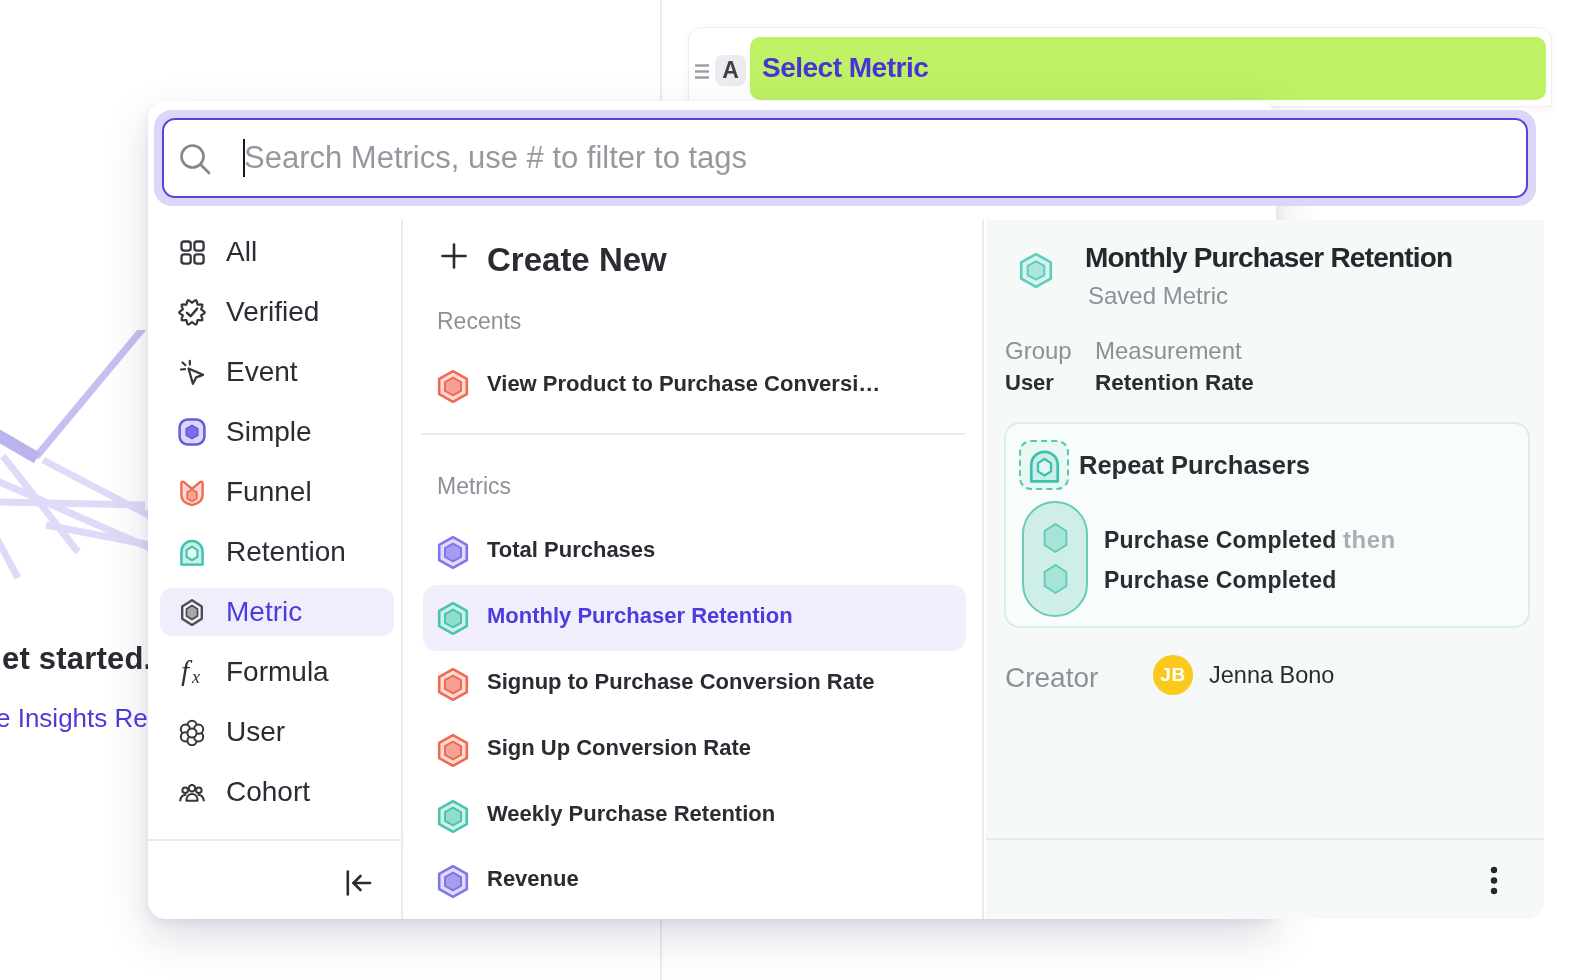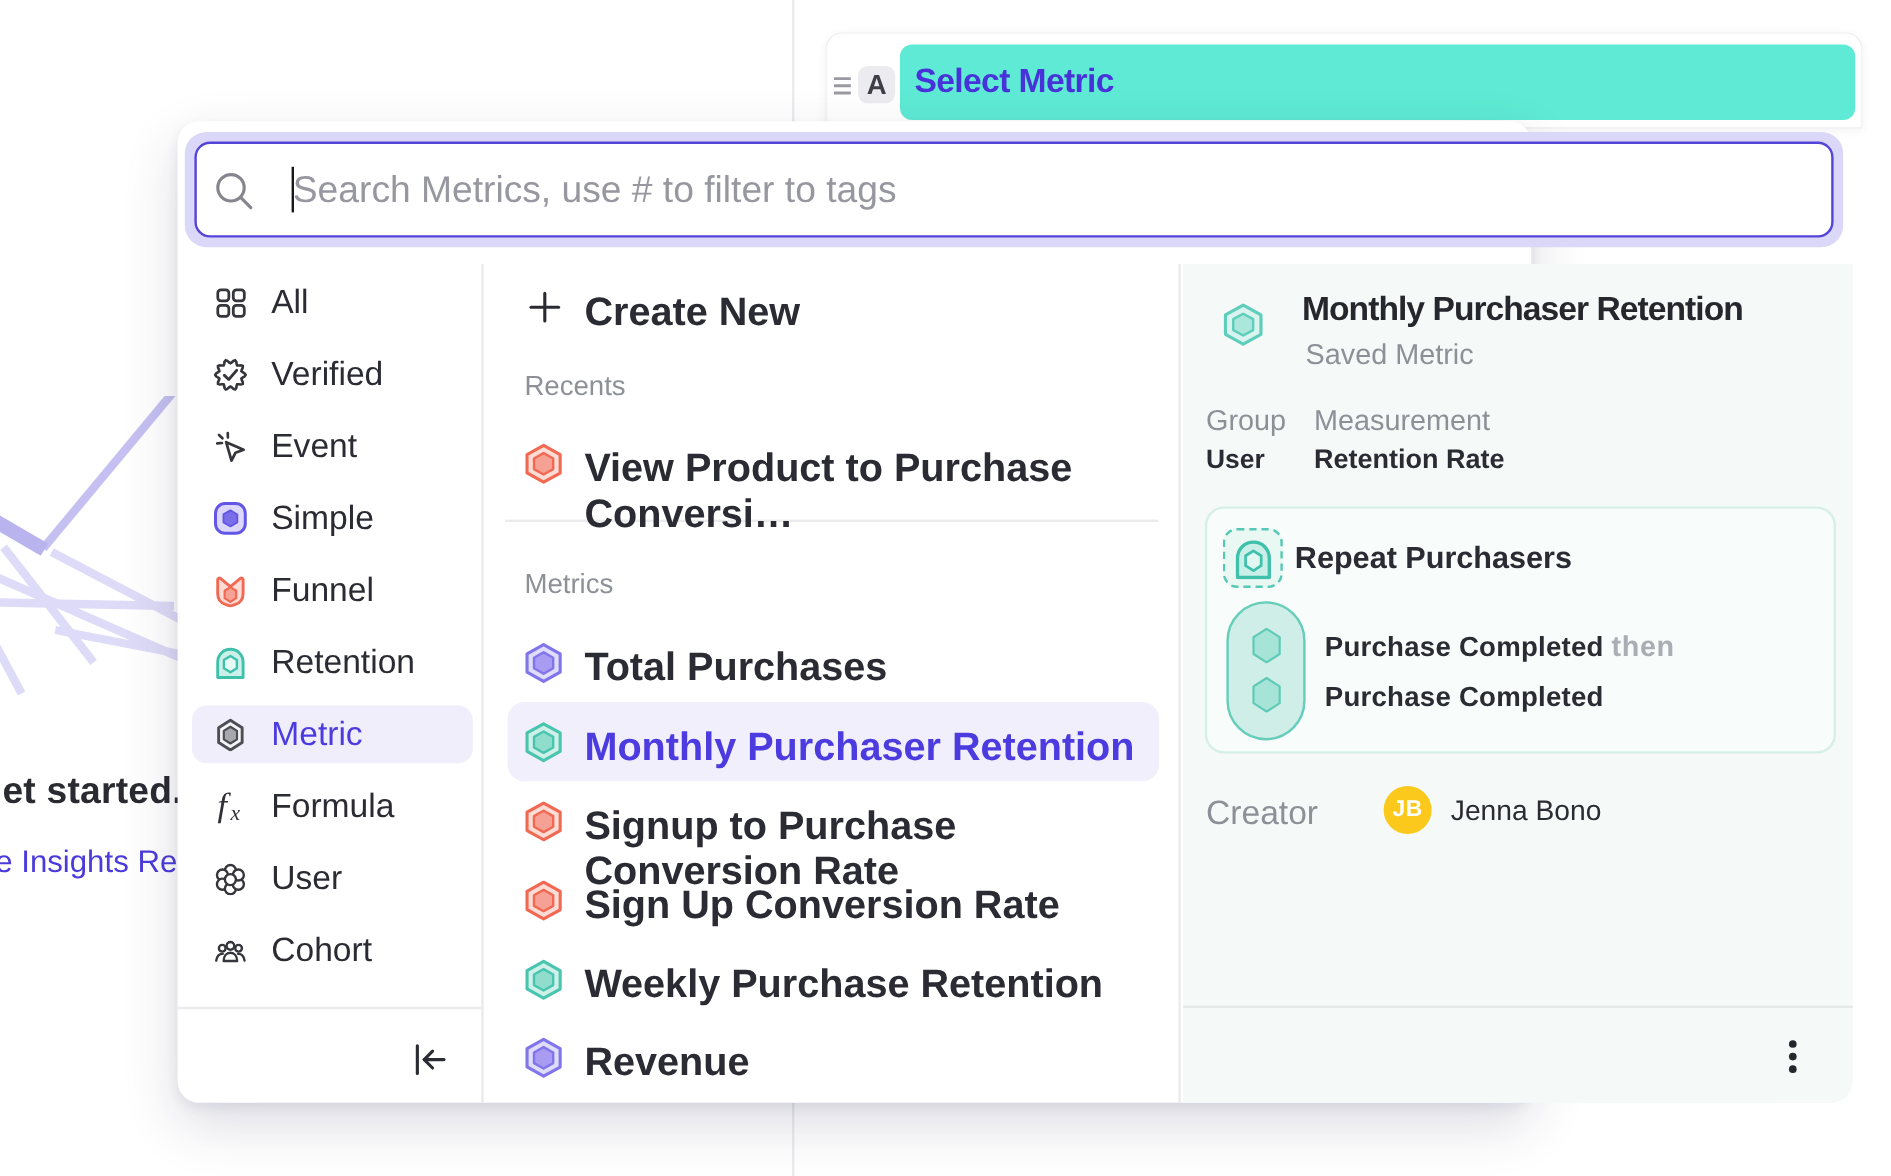--- a/index.html
+++ b/index.html
@@ -11,21 +11,21 @@
   
   #vline { left:660px; top:0; width:2px; height:980px; background:#ebebee; }
   #bigtext { left:2px; top:641px; font-size:31px; font-weight:700; color:#2a2a31; letter-spacing:0.2px;}
   #linktext { left:-4px; top:703px; font-size:26px; color:#4b3bdb; }
 
   
   #topcard { left:688px; top:27px; width:864px; height:80px; background:#ffffff;
     border:1px solid #efeff2; border-radius:14px 14px 0 0; box-shadow:0 2px 8px rgba(30,30,60,0.05); }
   #abadge { left:26px; top:27px; width:31px; height:31px; background:#ececf0; border-radius:8px;
     color:#3f3f47; font-weight:700; font-size:23px; text-align:center; line-height:31px; }
-  #selpill { left:61px; top:9px; width:796px; height:63px; background:#5eead4; border-radius:10px; }
+  #selpill { left:61px; top:9px; width:796px; height:63px; background:#bef264; border-radius:10px; }
   #selpill span { position:absolute; left:12px; top:15px; font-size:28px; font-weight:600; color:#4733d9; letter-spacing:-0.5px; }
 
   
   #modal { left:148px; top:101px; width:1128px; height:818px; background:#ffffff;
     border-radius:18px; box-shadow:0 18px 45px rgba(45,42,90,0.16), 0 4px 10px rgba(45,42,90,0.08); }
   #halo { left:6px; top:9px; width:1382px; height:96px; background:#dbd7f8; border-radius:18px; }
   #sinput { left:8px; top:8px; width:1366px; height:80px; background:#ffffff; border:2px solid #5444d8; border-radius:13px; }
   #caret { left:79px; top:19px; width:2px; height:38px; background:#16161c; }
   #ph { left:80px; top:0; height:76px; line-height:76px; font-size:31px; color:#97979f; }
 
@@ -34,21 +34,21 @@
   .sitem { position:absolute; left:30px; height:60px; width:220px; }
   .sitem .sic { position:absolute; left:0; top:16px; width:28px; height:28px; }
   .sitem .stx { position:absolute; left:48px; top:0; line-height:60px; font-size:28px; color:#2b2b33; }
   #selitem { left:12px; top:368px; width:234px; height:48px; background:#f1eefc; border-radius:12px; }
   #sfoot { left:0; top:619px; width:255px; height:80px; border-top:2px solid #ebebee; }
   #collapse { left:196px; top:28px; width:28px; height:28px; }
 
   #midcol { left:257px; top:0; width:579px; height:699px; border-right:2px solid #ebebee; }
   .hexic { position:absolute; width:32px; height:35px; }
   .mlabel { position:absolute; font-size:23px; color:#8e9097; }
-  .mitem-tx { position:absolute; font-size:33px; font-weight:600; color:#2b2b33; }
+  .mitem-tx { position:absolute; font-size:22px; font-weight:600; color:#2b2b33; }
   #mseldiv { left:18px; top:365px; width:543px; height:66px; background:#f2effd; border-radius:14px; }
   #middiv { left:16px; top:213px; width:544px; height:0; border-top:2px solid #ebebee; }
 
   #rightcol { left:838px; top:0; width:558px; height:699px; background:#f5f9f8; border-radius:0 0 18px 0; }
   .gray { color:#8e9097; }
   #rbox { left:18px; top:202px; width:526px; height:206px; background:#f8fcfa; border:2px solid #d7efe9; border-radius:16px; }
   #dashic { left:13px; top:16px; width:50px; height:50px; border:2px dashed #56c8b4; border-radius:12px; background:#eaf8f4; }
   #capsule { left:16px; top:77px; width:66px; height:116px; background:#ceeee7; border:2px solid #66cdbb; border-radius:33px; }
   #rfoot { left:0; top:618px; width:558px; height:81px; border-top:2px solid #e4eae8; }
   #jb { left:167px; top:435px; width:40px; height:40px; border-radius:50%; background:#fbc81c;

